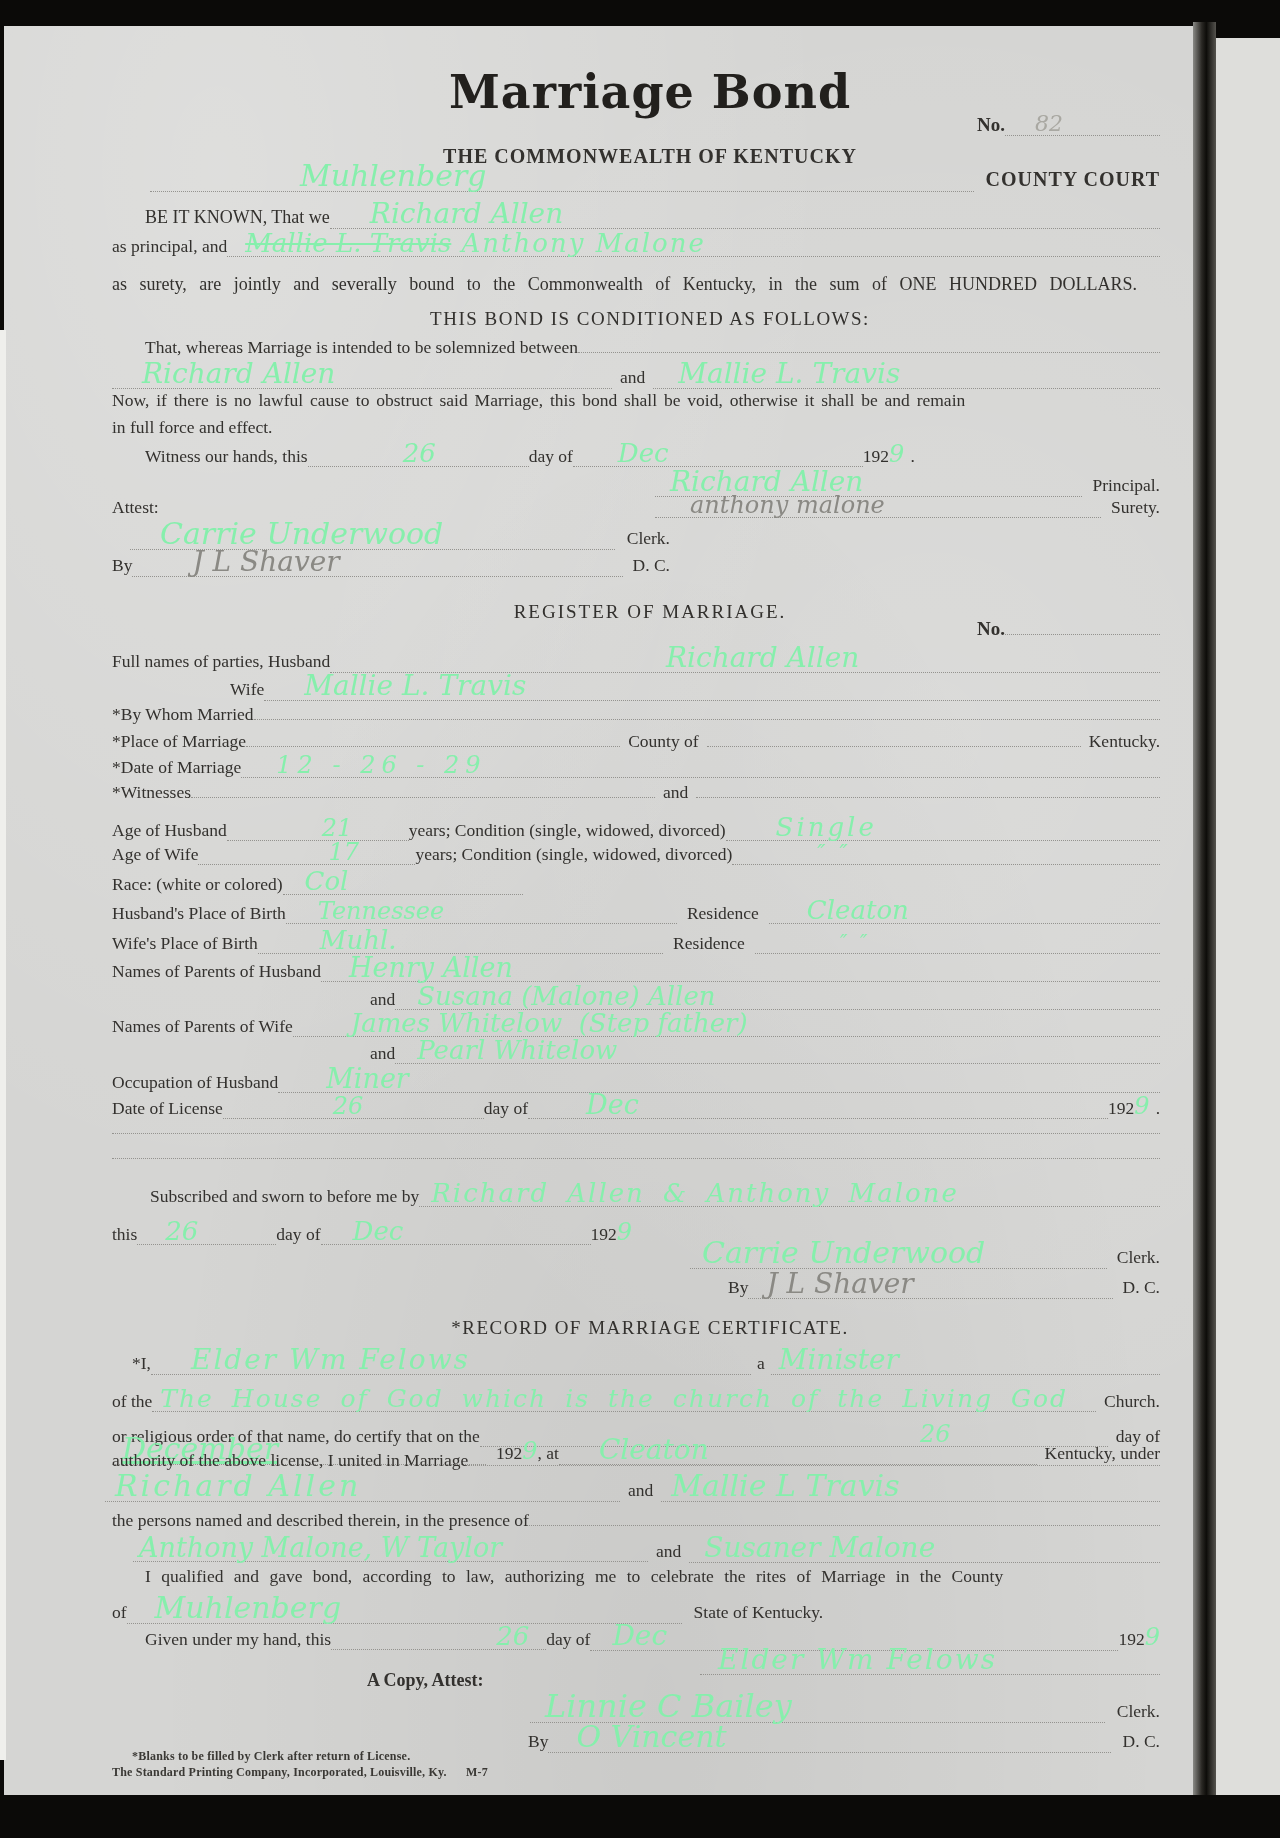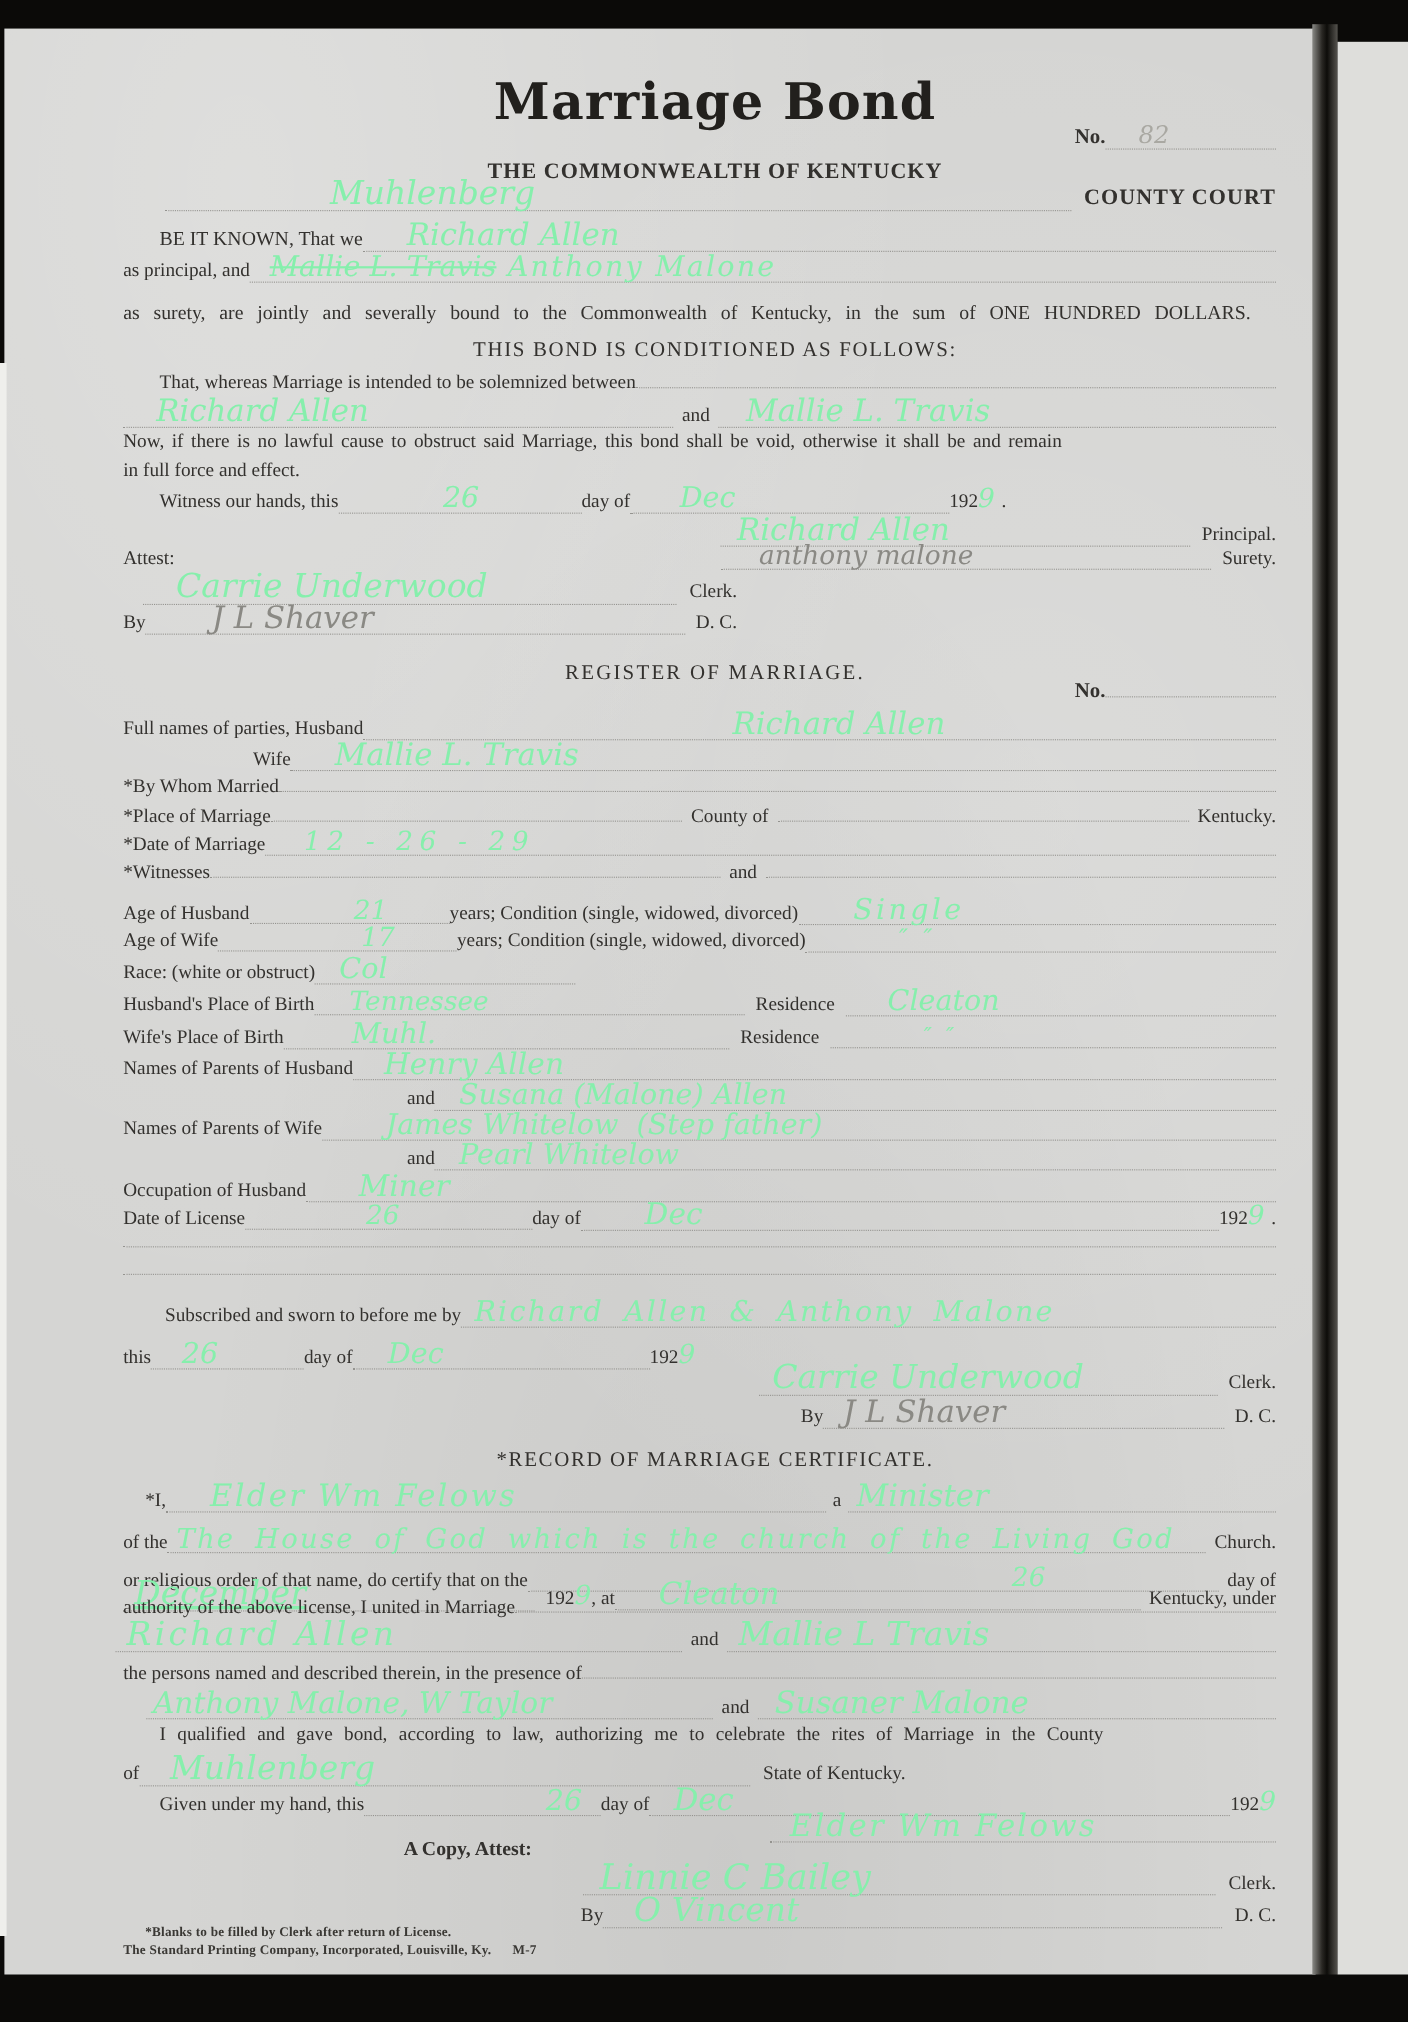--- a/index.html
+++ b/index.html
@@ -183,21 +183,21 @@
   </div>
 
   <div class="row" style="left:112px;top:840px;width:1048px;">
     <span class="lbl">Age of Wife</span>
     <span class="fw" style="width:217px;"><span class="hw" style="font-size:24px;margin-left:130px;">17</span></span>
     <span class="lbl">years; Condition (single, widowed, divorced)</span>
     <span class="fill"><span class="hw" style="font-size:22px;margin-left:85px;">″  ″</span></span>
   </div>
 
   <div class="row" style="left:112px;top:868px;width:411px;">
-    <span class="lbl">Race: (white or obstruct)</span>
+    <span class="lbl">Race: (white or colored)</span>
     <span class="fill"><span class="hw" style="margin-left:22px;">Col</span></span>
   </div>
 
   <div class="row" style="left:112px;top:897px;width:1048px;">
     <span class="lbl">Husband's Place of Birth</span>
     <span class="fill"><span class="hw" style="font-size:24px;margin-left:32px;">Tennessee</span></span>
     <span class="lbl" style="margin:0 10px;">Residence</span>
     <span class="fill"><span class="hw" style="margin-left:38px;">Cleaton</span></span>
   </div>
 

